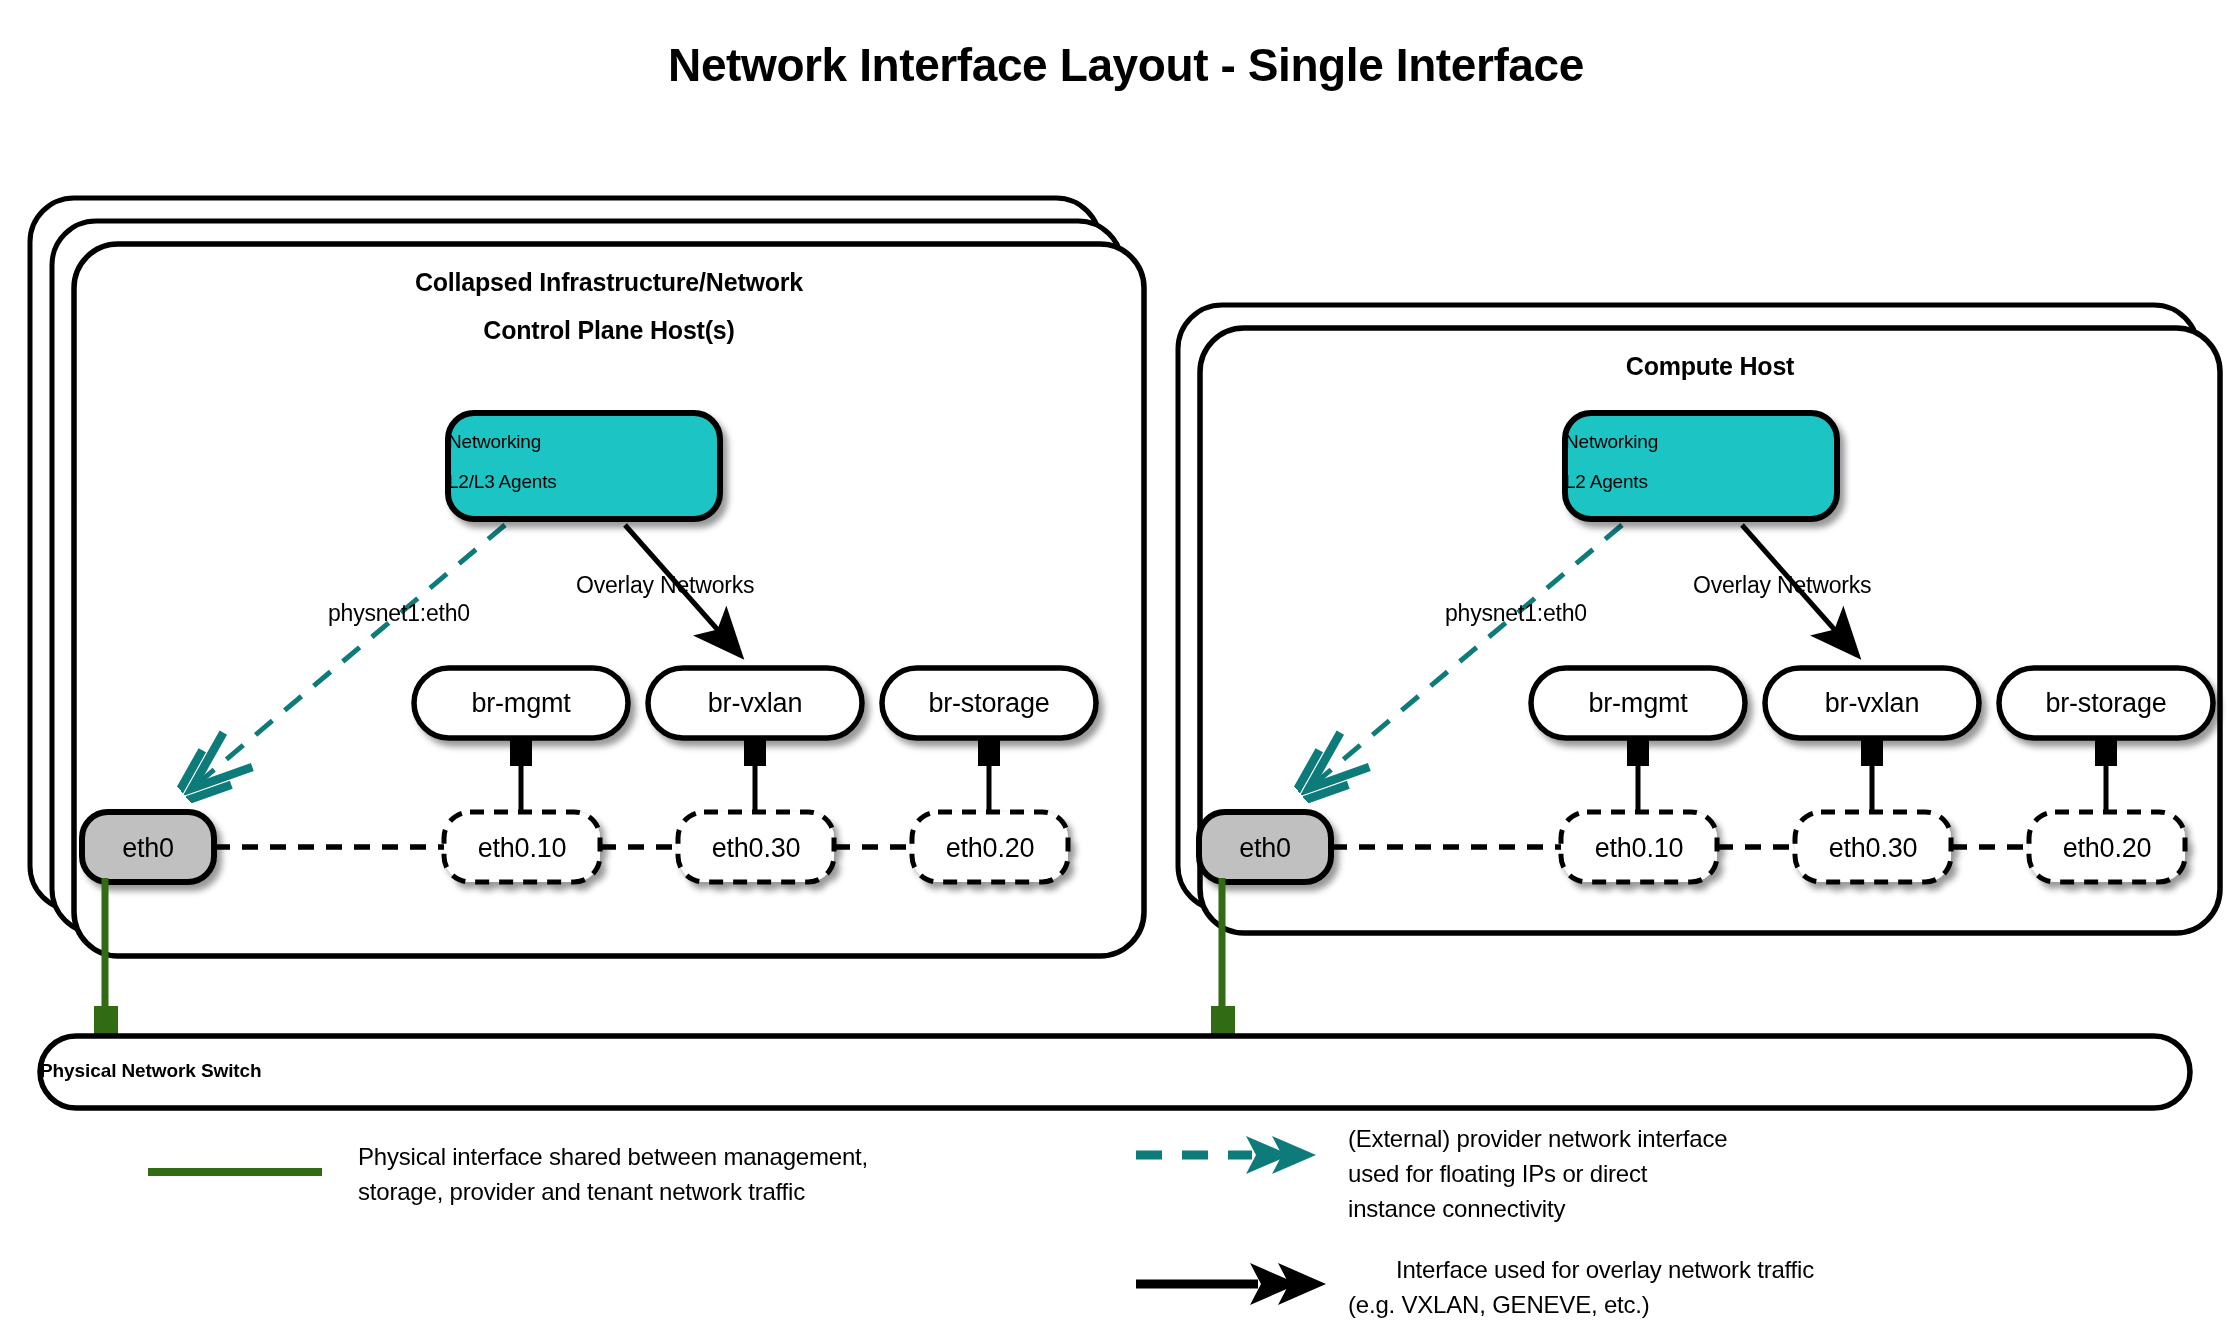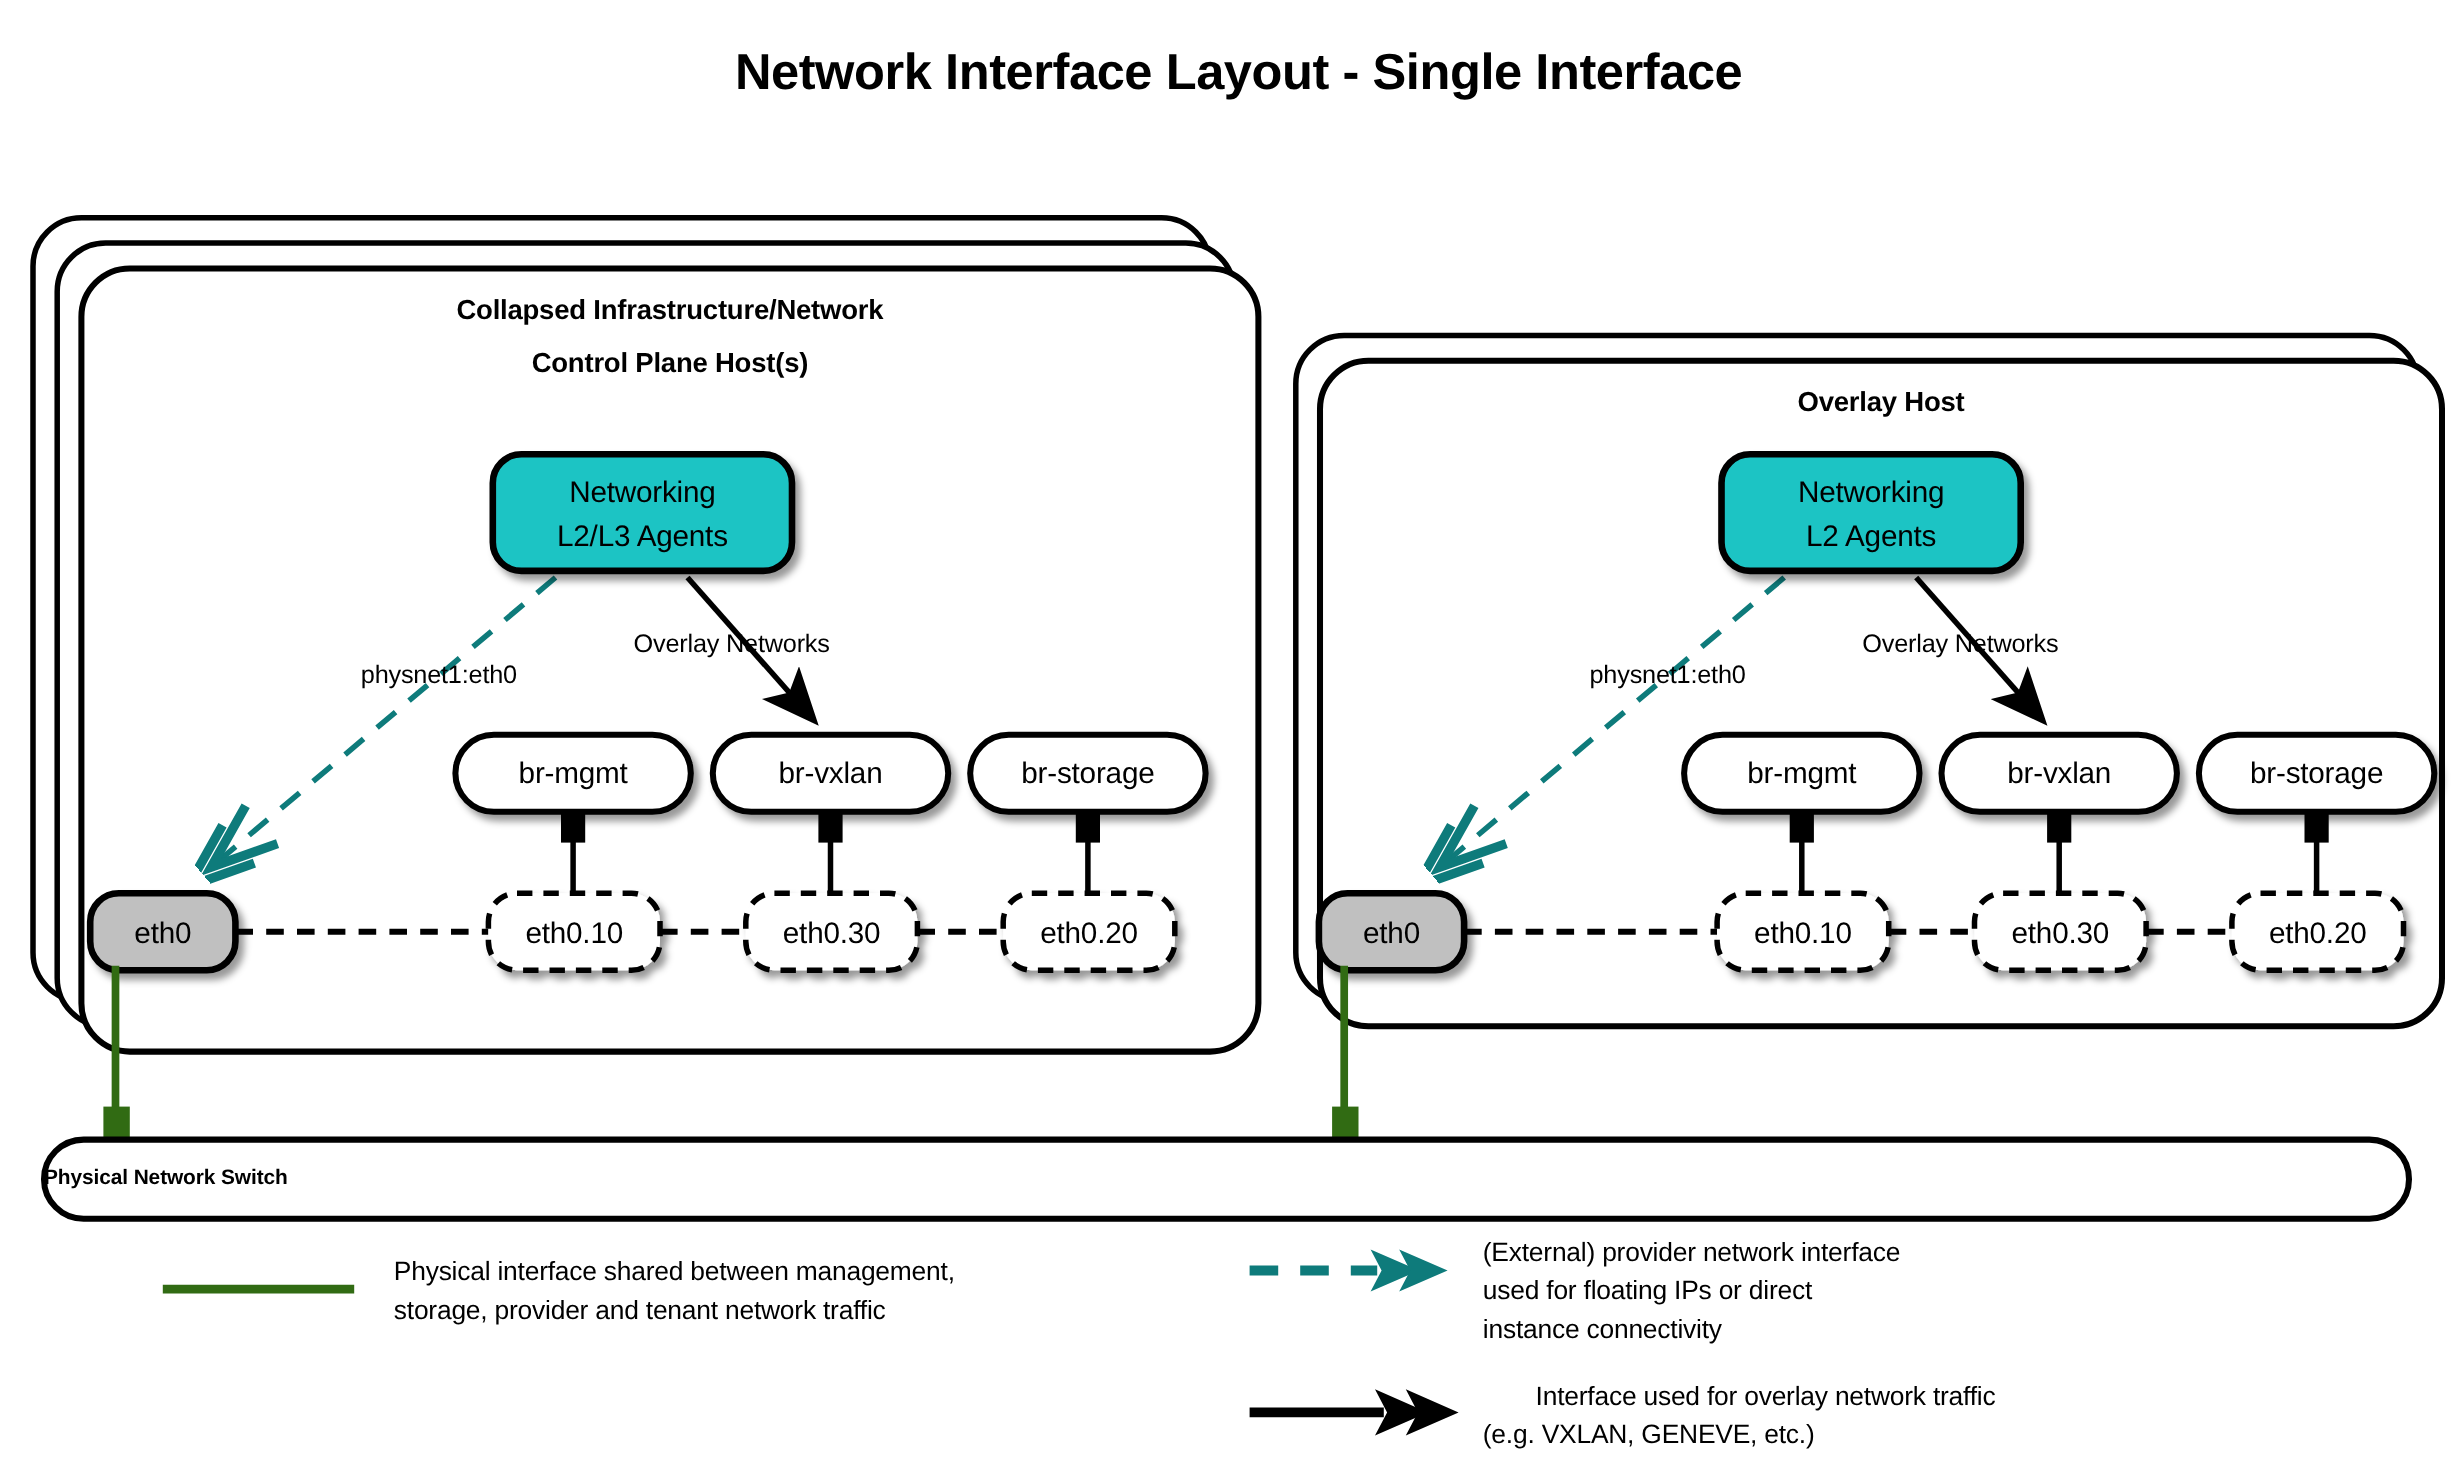--- a/index.html
+++ b/index.html
@@ -46,22 +46,22 @@
     font-weight: bold;
     text-align: center;
     letter-spacing: -0.2px;
   }
   .node-label {
     font-size: 27px;
     text-align: center;
     letter-spacing: -0.2px;
   }
   .agent-label {
-    font-size: 27px;
-    text-align: center;
+    font-size: 19px;
+    text-align: left;
     line-height: 1.45;
     letter-spacing: -0.2px;
   }
   .edge-label {
     font-size: 23px;
     letter-spacing: -0.2px;
   }
   .switch-label {
     font-size: 19px;
     font-weight: bold;
@@ -202,21 +202,21 @@
   <div class="txt node-label" style="left:414px; top:688px; width:214px;">br-mgmt</div>
   <div class="txt node-label" style="left:648px; top:688px; width:214px;">br-vxlan</div>
   <div class="txt node-label" style="left:882px; top:688px; width:214px;">br-storage</div>
 
   <div class="txt node-label" style="left:444px; top:833px; width:156px;">eth0.10</div>
   <div class="txt node-label" style="left:678px; top:833px; width:156px;">eth0.30</div>
   <div class="txt node-label" style="left:912px; top:833px; width:156px;">eth0.20</div>
 
   <div class="txt node-label" style="left:82px; top:833px; width:132px;">eth0</div>
 
-  <div class="txt host-title" style="left:1200px; top:352px; width:1020px;">Overlay Host</div>
+  <div class="txt host-title" style="left:1200px; top:352px; width:1020px;">Compute Host</div>
 
   <div class="txt agent-label" style="left:1565px; top:428px; width:272px;">Networking</div>
   <div class="txt agent-label" style="left:1565px; top:468px; width:272px;">L2 Agents</div>
 
   <div class="txt edge-label" style="left:1445px; top:600px;">physnet1:eth0</div>
   <div class="txt edge-label" style="left:1693px; top:572px;">Overlay Networks</div>
 
   <div class="txt node-label" style="left:1531px; top:688px; width:214px;">br-mgmt</div>
   <div class="txt node-label" style="left:1765px; top:688px; width:214px;">br-vxlan</div>
   <div class="txt node-label" style="left:1999px; top:688px; width:214px;">br-storage</div>

